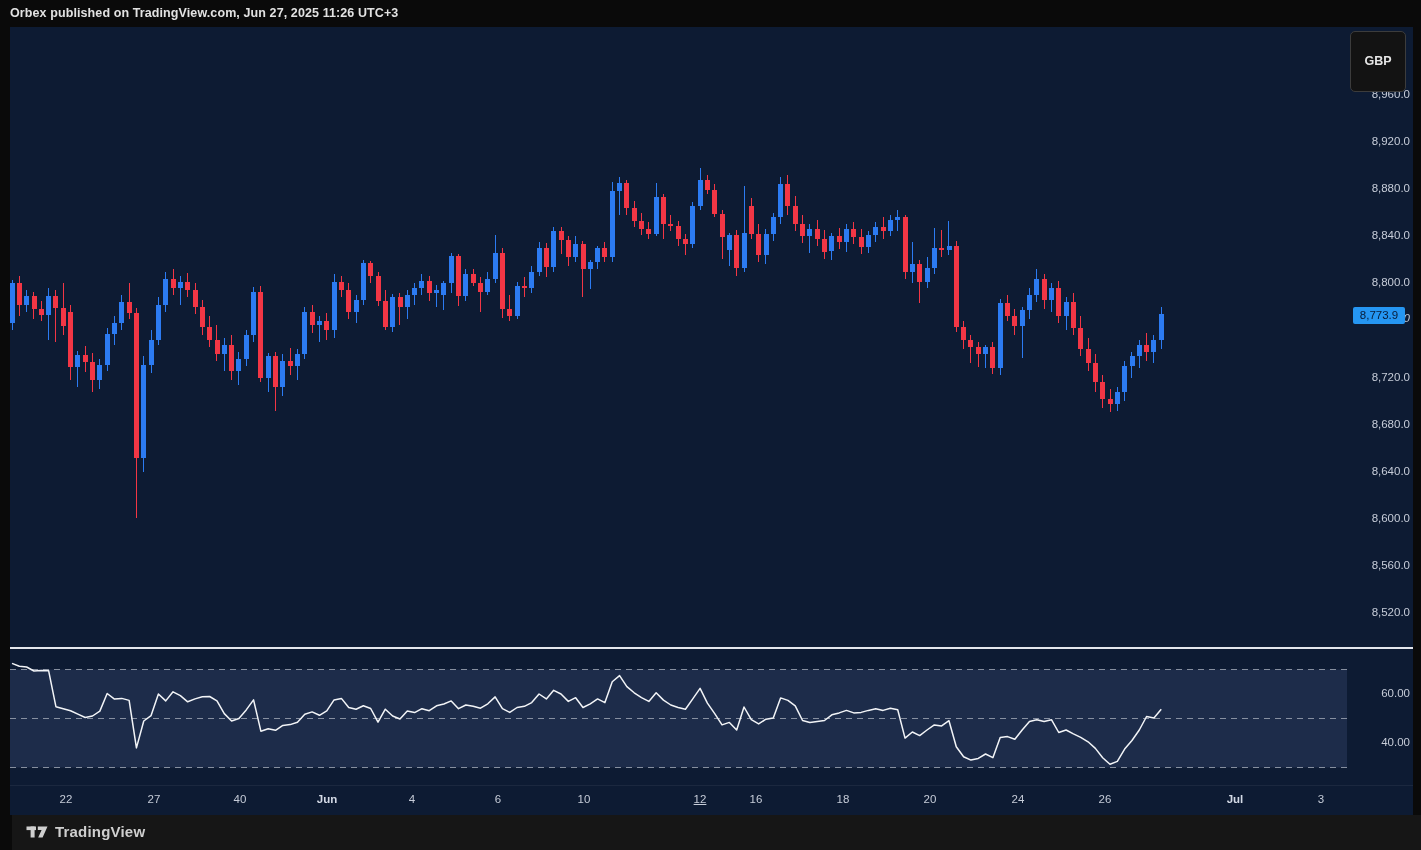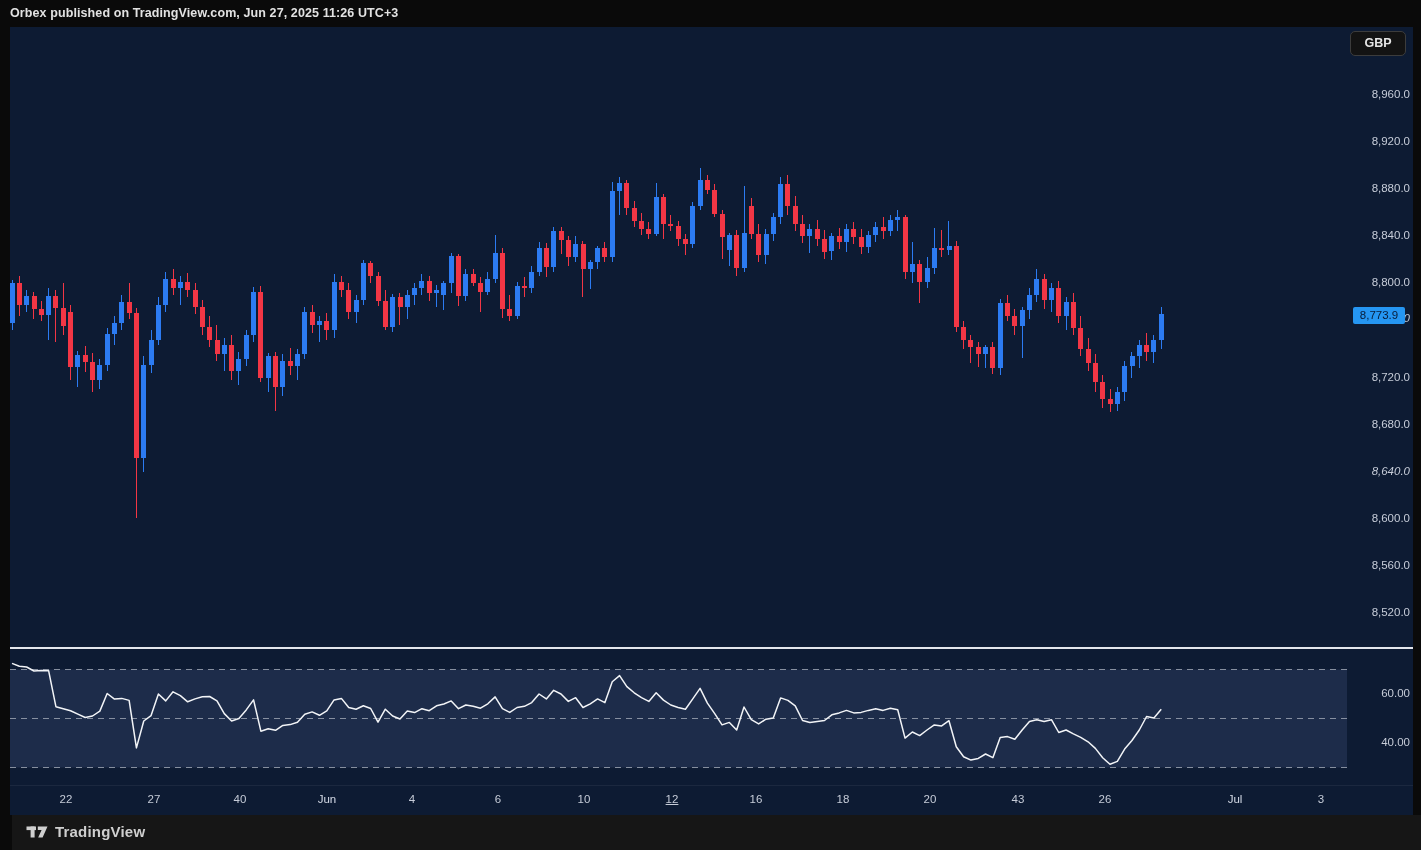--- a/index.html
+++ b/index.html
@@ -5,24 +5,24 @@
   html,body{margin:0;padding:0;background:#0a0a0a;width:1421px;height:850px;overflow:hidden;
     font-family:"Liberation Sans",sans-serif;-webkit-font-smoothing:antialiased;}
   #page{position:relative;width:1421px;height:850px;background:#0a0a0a;}
   #topbar{position:absolute;left:0;top:0;width:1421px;height:27px;background:#0a0a0a;}
   #title{position:absolute;left:10px;top:6px;font-size:12.5px;font-weight:bold;color:#e2e2e2;letter-spacing:.1px;}
   #chart-region{position:absolute;left:10px;top:27px;width:1403px;height:788px;background:#0d1b33;}
   #plot-svg{position:absolute;left:0;top:0;}
   .axis-label{position:absolute;font-size:11.5px;color:#c6ccd8;white-space:nowrap;}
   .price-label{width:70px;text-align:right;right:3px;}
   .date-label{transform:translateX(-50%);top:766px;}
-  .month{font-weight:normal;color:#d4dae6;}
+  .month{font-weight:bold;color:#d4dae6;}
   #gbp-badge{position:absolute;right:7px;top:4px;min-width:38px;height:23px;line-height:23px;
     background:#131313;border:1.5px solid #3c3c3c;border-radius:5px;color:#e6e6e6;
-    font-size:12.5px;font-weight:bold;text-align:center;padding:0 8px;}
+    font-size:12.5px;font-weight:bold;text-align:center;padding:18px 8px;}
   #price-badge{position:absolute;left:1343px;top:280px;width:52px;height:17px;line-height:17px;
     background:#2596f2;color:#081c38;font-size:11.5px;font-weight:normal;text-align:center;border-radius:2px;}
   #footer{position:absolute;left:12px;top:815px;width:1421px;height:49px;background:#161616;}
   #tv-logo{position:absolute;left:14px;top:8px;display:flex;align-items:center;gap:7px;cursor:pointer;}
   #tv-logo-text{color:#cfcfcf;font-size:15px;font-weight:bold;letter-spacing:.2px;}
 </style>
 </head>
 <body>
 
 <div id="page">
@@ -359,42 +359,42 @@
 
     <div id="price-axis">
         <div class="axis-label price-label" style="top: 61px;">8,960.0</div>
         <div class="axis-label price-label" style="top: 108px;">8,920.0</div>
         <div class="axis-label price-label" style="top: 155px;">8,880.0</div>
         <div class="axis-label price-label" style="top: 202px;">8,840.0</div>
         <div class="axis-label price-label" style="top: 249px;">8,800.0</div>
         <div class="axis-label price-label" style="top: 285px; font-style: italic;">8,760.0</div>
         <div class="axis-label price-label" style="top: 344px;">8,720.0</div>
         <div class="axis-label price-label" style="top: 391px;">8,680.0</div>
-        <div class="axis-label price-label" style="top: 438px; font-style: italic;">8,640.0</div>
+        <div class="axis-label price-label" style="top: 438px;">8,640.0</div>
         <div class="axis-label price-label" style="top: 485px;">8,600.0</div>
         <div class="axis-label price-label" style="top: 532px;">8,560.0</div>
         <div class="axis-label price-label" style="top: 579px;">8,520.0</div>
       </div>
     <div id="indicator-axis">
         <div class="axis-label price-label" style="top: 660px;">60.00</div>
         <div class="axis-label price-label" style="top: 709px;">40.00</div>
       </div>
     <div id="time-axis">
         <div class="axis-label date-label" style="left: 56px;">22</div>
         <div class="axis-label date-label" style="left: 144px;">27</div>
         <div class="axis-label date-label" style="left: 230px;">40</div>
         <div class="axis-label date-label month" style="left: 317px;">Jun</div>
         <div class="axis-label date-label" style="left: 402px;">4</div>
         <div class="axis-label date-label" style="left: 488px;">6</div>
         <div class="axis-label date-label" style="left: 574px;">10</div>
-        <div class="axis-label date-label" style="left: 662px; text-decoration: underline;">12</div>
+        <div class="axis-label date-label" style="left: 690px; text-decoration: underline;">12</div>
         <div class="axis-label date-label" style="left: 746px;">16</div>
         <div class="axis-label date-label" style="left: 833px;">18</div>
         <div class="axis-label date-label" style="left: 920px;">20</div>
-        <div class="axis-label date-label" style="left: 1008px;">43</div>
+        <div class="axis-label date-label" style="left: 1008px;">24</div>
         <div class="axis-label date-label" style="left: 1095px;">26</div>
         <div class="axis-label date-label month" style="left: 1225px;">Jul</div>
         <div class="axis-label date-label" style="left: 1311px;">3</div>
       </div>
 
     <div id="gbp-badge">GBP</div>
     <div id="price-badge">8,773.9</div>
   </div>
 
   <div id="footer">

